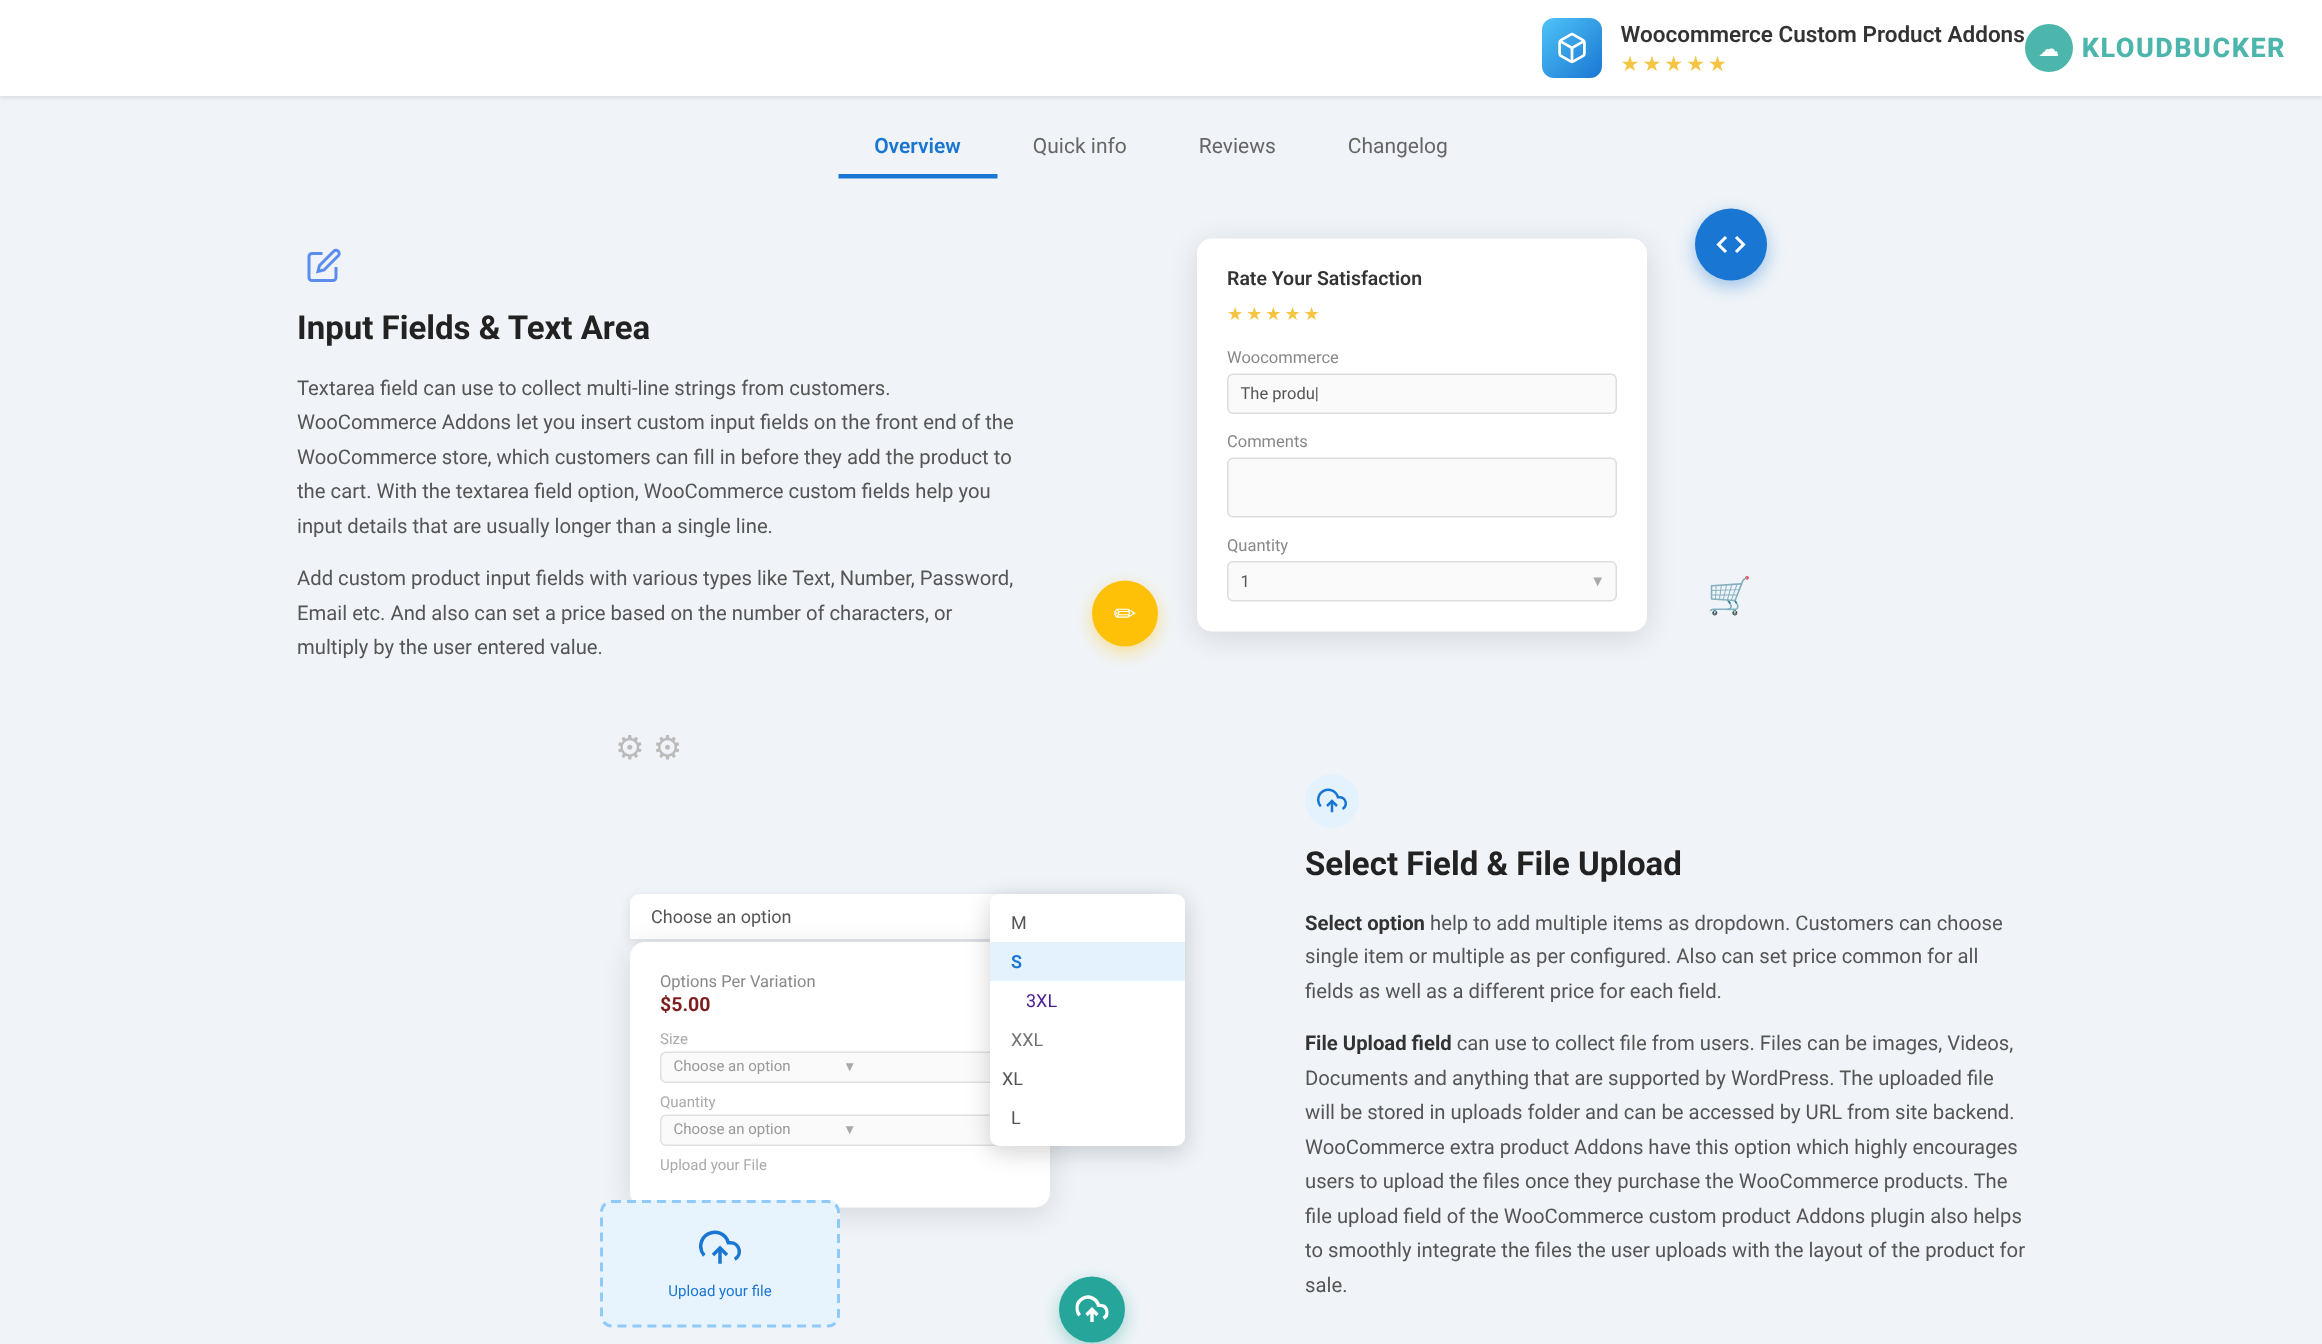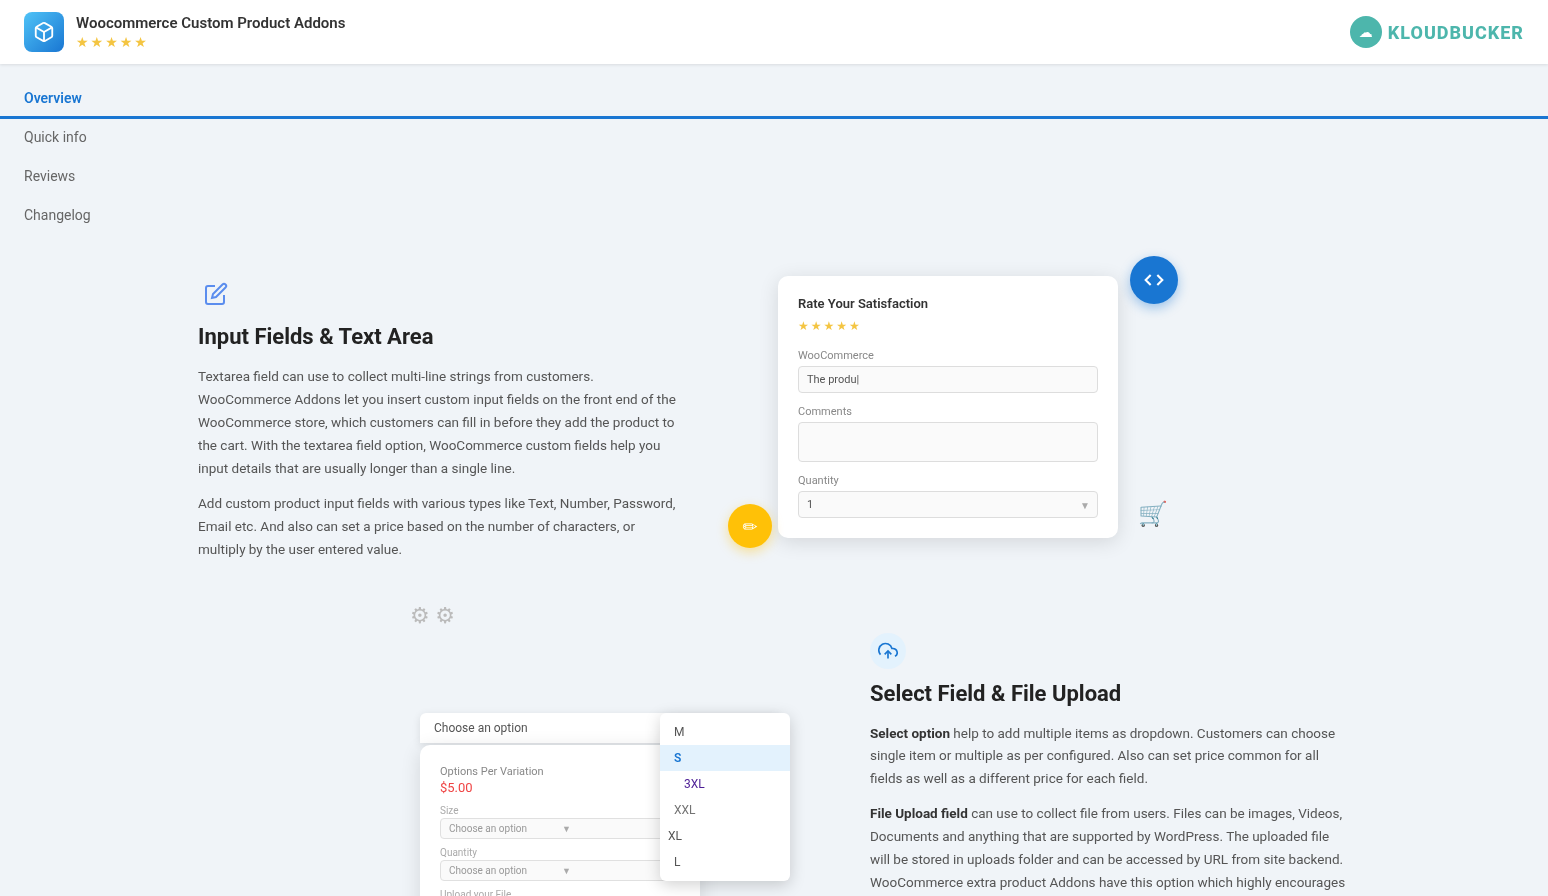--- a/index.html
+++ b/index.html
@@ -9,21 +9,21 @@
       color: #333;
       font-size: 14px;
     }
 
     
     .header {
       background: #fff;
       padding: 12px 24px;
       display: flex;
       align-items: center;
-      justify-content: space-between;
+      justify-content: flex-end;
       box-shadow: 0 1px 3px rgba(0,0,0,0.1);
     }
     .header-left {
       display: flex;
       align-items: center;
       gap: 12px;
     }
     .app-icon {
       width: 40px;
       height: 40px;
@@ -72,21 +72,20 @@
       letter-spacing: 1px;
     }
 
     
     .nav-tabs {
       display: flex;
       justify-content: center;
       background: transparent;
       padding: 16px 0 0;
       gap: 0;
-      flex-direction: column;
     }
     .nav-tab {
       padding: 10px 24px;
       font-size: 14px;
       color: #666;
       cursor: pointer;
       border-bottom: 3px solid transparent;
       transition: all 0.2s;
     }
     .nav-tab.active {
@@ -151,21 +150,21 @@
       align-items: center;
       position: relative;
     }
 
     
     .mock-card {
       background: #fff;
       border-radius: 10px;
       box-shadow: 0 4px 20px rgba(0,0,0,0.12);
       padding: 20px;
-      width: 340px;
+      width: 300px;
       position: relative;
     }
     .mock-card-title {
       font-size: 13px;
       font-weight: 600;
       color: #333;
       margin-bottom: 8px;
     }
     .mock-stars {
       display: flex;
@@ -307,22 +306,22 @@
     .bold-text { font-weight: 700; color: #333; }
 
     
     .opt-per-var {
       font-size: 11px;
       color: #888;
       margin-bottom: 2px;
     }
     .opt-price {
       font-size: 13px;
-      color: #ef4444;
-      font-weight: 400;
+      color: #7f1d1d;
+      font-weight: 700;
       margin-bottom: 10px;
     }
     .mock-field-label {
       font-size: 10px;
       color: #aaa;
       margin-bottom: 2px;
     }
     .chooseopt-row {
       display: flex;
       align-items: center;
@@ -400,21 +399,21 @@
       </div>
       <div class="mock-card">
         <div class="mock-card-title">Rate Your Satisfaction</div>
         <div class="mock-stars">
           <span class="mock-star">★</span>
           <span class="mock-star">★</span>
           <span class="mock-star">★</span>
           <span class="mock-star">★</span>
           <span class="mock-star">★</span>
         </div>
-        <div class="mock-label">WooCommerce</div>
+        <div class="mock-label">Woocommerce</div>
         <div class="mock-input">The produ|</div>
         <div class="mock-label">Comments</div>
         <div class="mock-input textarea"></div>
         <div class="mock-label">Quantity</div>
         <div class="mock-select-wrap">
           <div class="mock-select">1</div>
           <div class="mock-select-arrow">▼</div>
         </div>
       </div>
       <div class="float-badge-bottom">✏</div>

